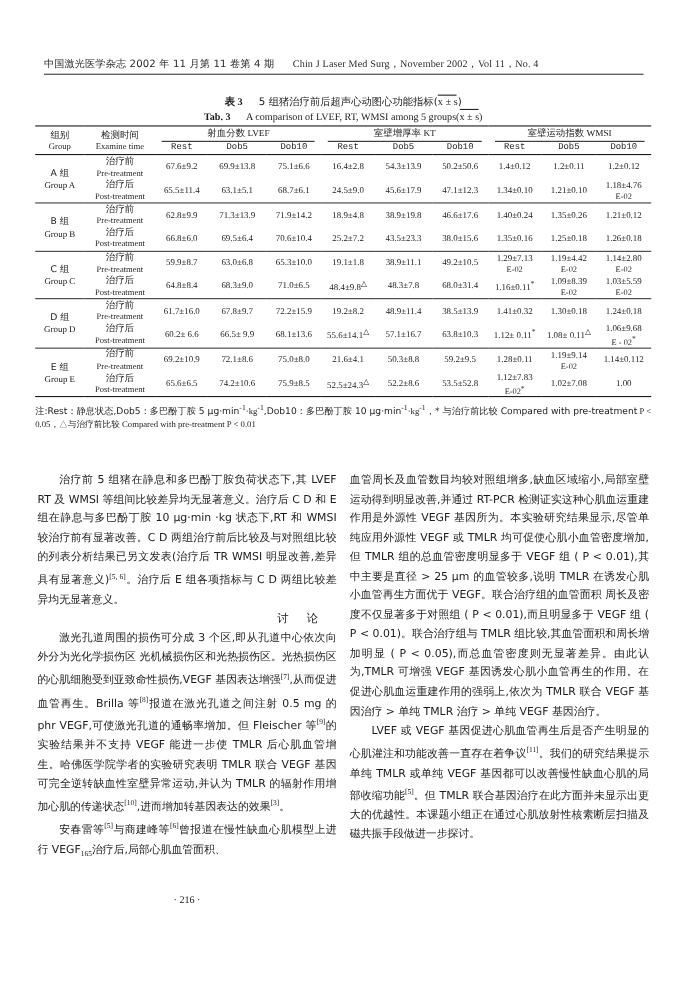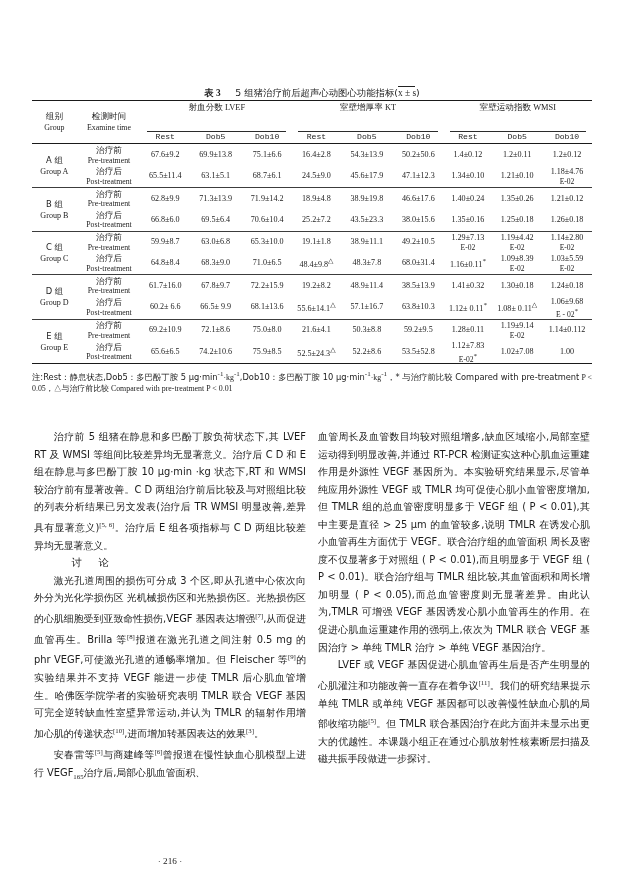--- a/index.html
+++ b/index.html
@@ -78,21 +78,21 @@
   .grpdiv td { border-top: 0.8px solid #3c3c3c; height: 1px; }
 
   .hdr1 td { text-align: center; padding: 2px 0 0 0; font-size: 8.4px; }
   .hdr1 .cn { font-family: Liberation Mono, monospace; font-size: 8.6px; }
   .spanhdr {
     text-align: center;
   }
   .spanhdr .inner {
     display: block;
     border-bottom: 0.8px solid #2b2b2b;
-    padding-bottom: 18px;
+    padding-bottom: 1px;
     margin: 0 6px;
   }
   .hdr2 td { text-align: center; padding: 2px 0 3px 0; font-size: 8.1px; font-family: Liberation Mono, monospace; }
 
   td.grp {
     text-align: center;
     font-size: 8.4px;
     line-height: 11px;
     white-space: nowrap;
   }
@@ -134,35 +134,35 @@
     line-height: 17.55px;
     text-align: justify;
     text-justify: inter-character;
     color: #1b1b1b;
   }
   .col.left { left: 34px; }
   .col.right { left: 318px; }
   .col p { margin: 0; text-indent: 2em; }
   .col p.noind { text-indent: 0; }
   .sect {
-    text-align: left;
+    text-align: right;
     margin: 5px 0 4px 0;
     text-indent: 0;
     letter-spacing: 1.6em;
     padding-left: 1.6em;
     font-size: 10.4px;
   }
   .lat { font-family: "Liberation Serif", serif; }
   .ref { font-family: "Liberation Serif", serif; font-size: 6.8px; vertical-align: super; }
   .sub { font-family: "Liberation Serif", serif; font-size: 6.8px; vertical-align: sub; }
 
   
   .folio {
     position: absolute;
-    left: 34px; top: 856px;
+    left: 34px; top: 813px;
     width: 272px;
     text-align: center;
     font-size: 9.2px;
     font-family: "Liberation Serif", serif;
     color: #222;
   }
   .copyline {
     position: absolute;
     left: 0; top: 868px;
     width: 623px;
@@ -171,29 +171,39 @@
     font-family: "Liberation Serif", serif;
     color: #b9b9b9;
     letter-spacing: 0.2px;
   }
 </style>
 </head>
 <body>
 
 <div class="page">
 
+  <div class="runhead">
+    <span class="cn">中国激光医学杂志 2002 年 11 月第 11 卷第 4 期</span>
+    <span style="display:inline-block;width:12px"></span>
+    <span class="en">Chin J Laser Med Surg，November 2002，Vol 11，No. 4</span>
+  </div>
 
   <div class="tablewrap">
 
     <div class="tcap">
       <b>表 3</b>
       <span style="display:inline-block;width:10px"></span>
       <span class="cn">5 组猪治疗前后超声心动图心功能指标(</span><span class="ovl lat">x ± s</span><span class="cn">)</span>
     </div>
 
+    <div class="tcap-en">
+      <b>Tab. 3</b>
+      <span style="display:inline-block;width:10px"></span>
+      <span>A comparison of LVEF, RT, WMSI among 5 groups(</span><span class="ovl">x ± s</span><span>)</span>
+    </div>
 
     <table class="stat">
       <colgroup>
         <col style="width:8.0%">
           <col style="width:11.5%">
         <col style="width:8.6%">
           <col style="width:9.4%">
           <col style="width:9.0%">
         <col style="width:8.6%">
           <col style="width:9.4%">

